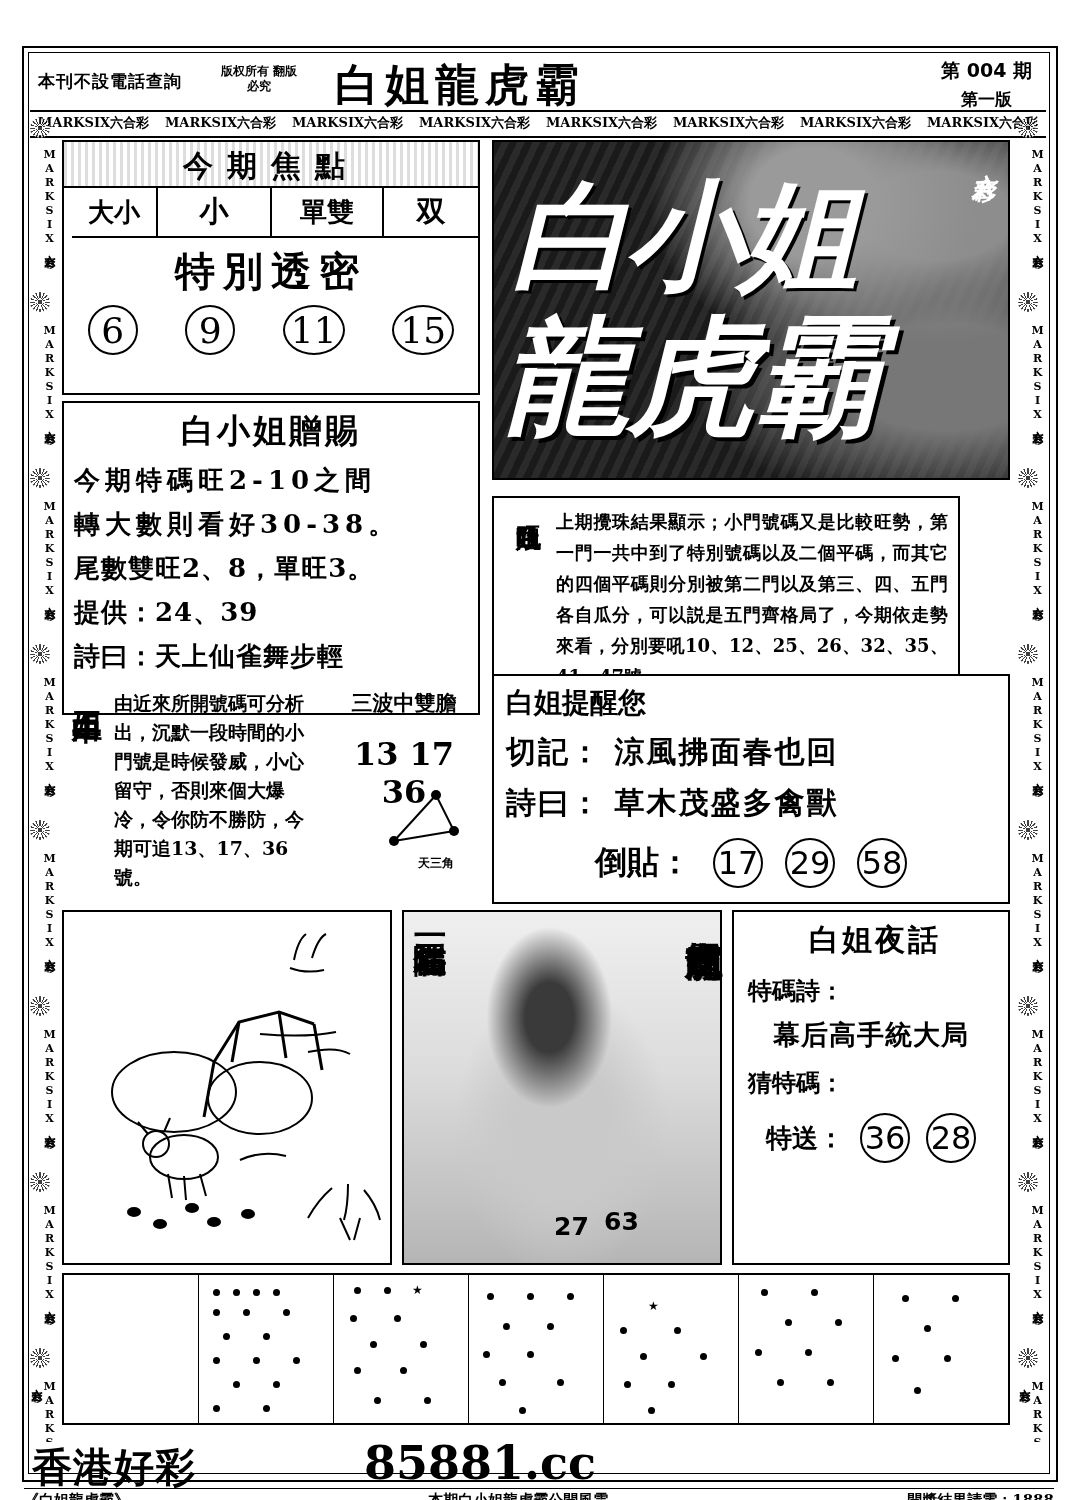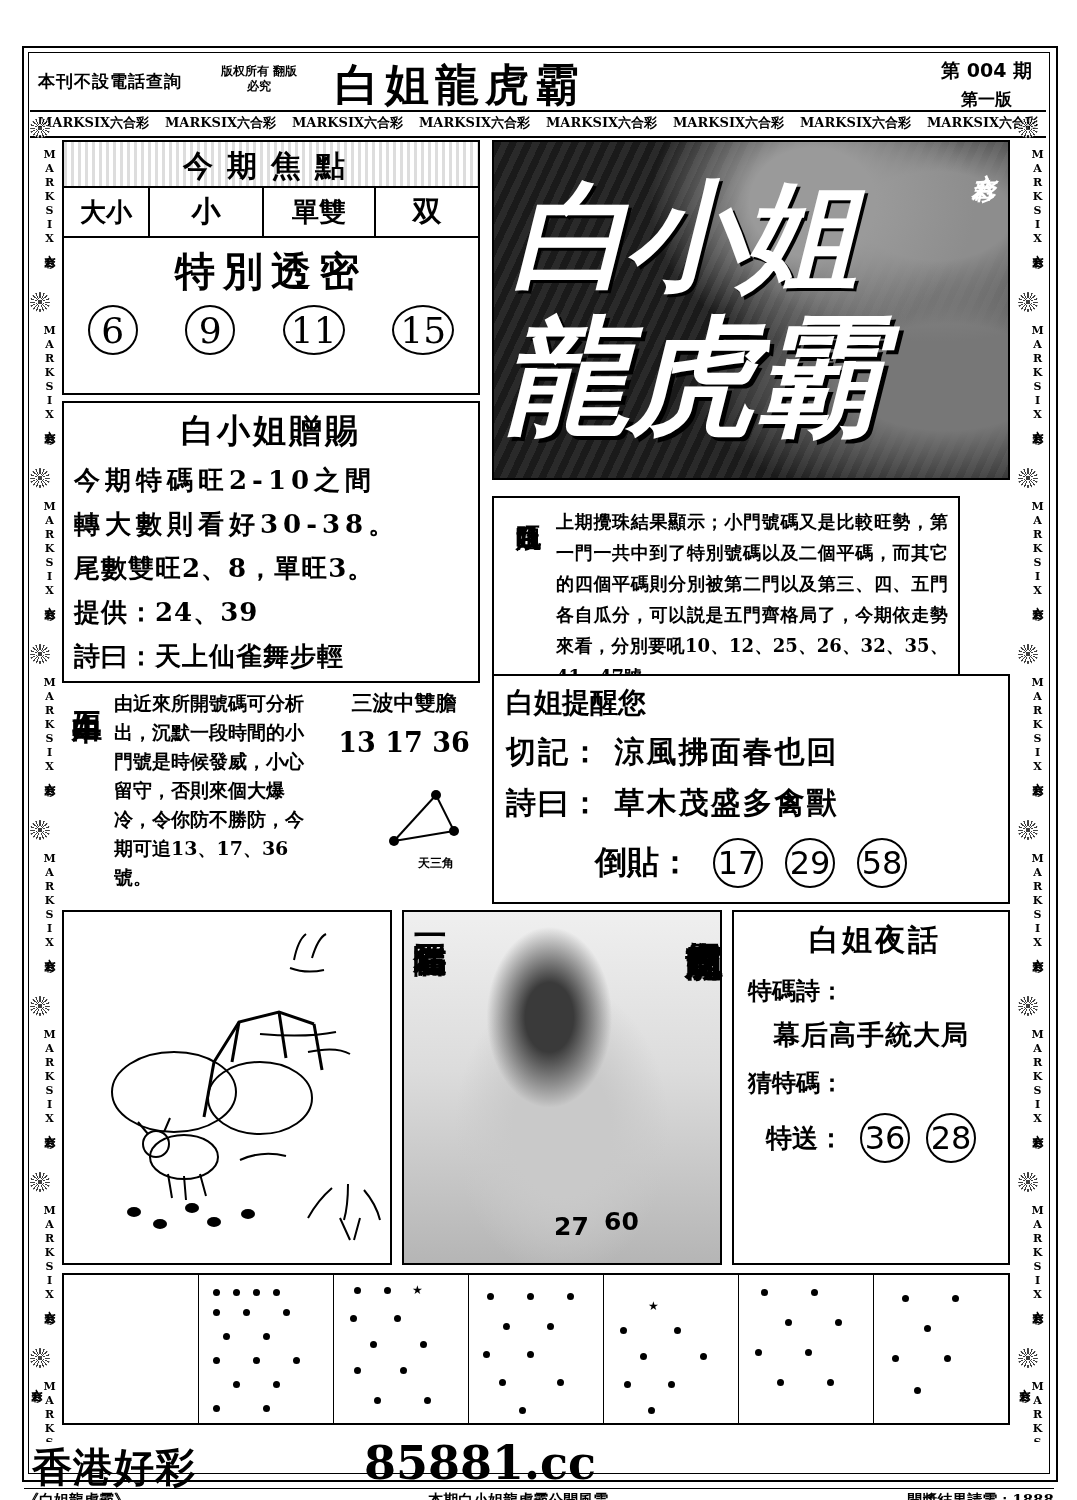--- a/index.html
+++ b/index.html
@@ -38,53 +38,53 @@
   .content{position:absolute;left:62px;top:140px;width:948px;height:1300px;}
 
   
   .box{position:absolute;border:2px solid #000;background:#fff;box-sizing:border-box;}
 
   #b-today{left:0px;top:0px;width:418px;height:255px;}
   .today-banner{height:44px;border-bottom:2px solid #000;position:relative;overflow:hidden;
     background:repeating-linear-gradient(90deg,#ddd 0 3px,#fff 3px 7px);}
   .today-banner .t{position:absolute;left:50%;top:4px;transform:translateX(-50%);font-size:30px;font-weight:bold;letter-spacing:14px;
     font-family:"DejaVu Serif","Liberation Serif",serif;}
-  .dx-row{height:48px;border-bottom:2px solid #000;display:flex;}
+  .dx-row{height:48px;border-bottom:2px solid #000;display:flex;margin-left:8px;}
   .dx-row .c{border-right:2px solid #000;display:flex;align-items:center;justify-content:center;font-weight:bold;font-family:"DejaVu Serif","Liberation Serif",serif;}
   .dx-row .c1{width:84px;font-size:26px;}
   .dx-row .c2{width:112px;font-size:29px;}
   .dx-row .c3{width:110px;font-size:27px;}
   .dx-row .c4{flex:1;border-right:none;font-size:29px;}
   .special-title{text-align:center;font-size:40px;font-weight:bold;letter-spacing:8px;margin-top:6px;
     font-family:"DejaVu Serif","Liberation Serif",serif;}
   .nums{display:flex;justify-content:space-around;align-items:center;margin-top:6px;}
   .nums .n{font-size:36px;font-family:"DejaVu Serif","Liberation Serif",serif;}
   .circled{display:inline-flex;align-items:center;justify-content:center;border:2px solid #000;border-radius:50%;
     width:46px;height:46px;font-size:32px;}
   .circled.w{width:58px;}
 
   
-  #b-gift{left:0px;top:261px;width:418px;height:282px;}
+  #b-gift{left:0px;top:261px;width:418px;height:314px;}
   .gift-title{text-align:center;font-size:33px;font-weight:bold;letter-spacing:3px;margin-top:6px;
     font-family:"DejaVu Serif","Liberation Serif",serif;}
   .gift-line{font-size:26px;font-weight:bold;margin:9px 0 0 10px;letter-spacing:1px;
     font-family:"DejaVu Serif","Liberation Serif",serif;}
   .gift-line.sp{letter-spacing:5px;}
 
   
   .vlabel{position:absolute;left:0px;top:549px;width:48px;height:215px;font-size:30px;font-weight:bold;
     writing-mode:vertical-rl;text-orientation:upright;line-height:46px;
     font-family:"DejaVu Serif","Liberation Serif",serif;}
 
   #b-analysis{left:52px;top:549px;width:366px;height:215px;border:none;}
   .an-text{font-size:19px;line-height:29px;font-weight:bold;width:208px;
     font-family:"DejaVu Serif","Liberation Serif",serif;}
   .an-right{position:absolute;right:0px;top:0px;width:152px;text-align:center;}
   .an-right .lbl{font-size:21px;font-weight:bold;font-family:"DejaVu Serif","Liberation Serif",serif;}
-  .an-right .big{font-size:27px;font-weight:bold;letter-spacing:0px;margin-top:10px;
+  .an-right .big{font-size:32px;font-weight:bold;letter-spacing:0px;margin-top:18px;
     font-family:"DejaVu Serif","Liberation Serif",serif;}
 
   
   #b-pic{left:0px;top:770px;width:330px;height:355px;}
   .sketch{position:relative;width:100%;height:100%;overflow:hidden;}
 
   
   #b-poster{left:430px;top:0px;width:518px;height:340px;background:#111;}
   .poster{position:relative;width:100%;height:100%;overflow:hidden;background:#15803d;font-style:italic;}
   .poster .p1{position:absolute;left:0;top:0;width:100%;height:100%;
@@ -338,21 +338,21 @@
         <div class="circled">17</div>
         <div class="circled">29</div>
         <div class="circled">58</div>
       </div>
     </div>
 
     <div class="box" id="b-girl">
       <div class="girl">
         <div class="vtxt">一唱三隨伴左右</div>
         <div class="n1">27</div>
-        <div class="n2">60</div>
+        <div class="n2">63</div>
 
       </div>
     </div>
 
     <div class="box" id="b-night">
       <div class="nt-vert">白姐龍虎霸</div>
       <div class="nt-title">白姐夜話</div>
       <div class="nt-lbl">特碼詩：</div>
       <div class="nt-line">幕后高手統大局</div>
       <div class="nt-lbl">猜特碼：</div>

